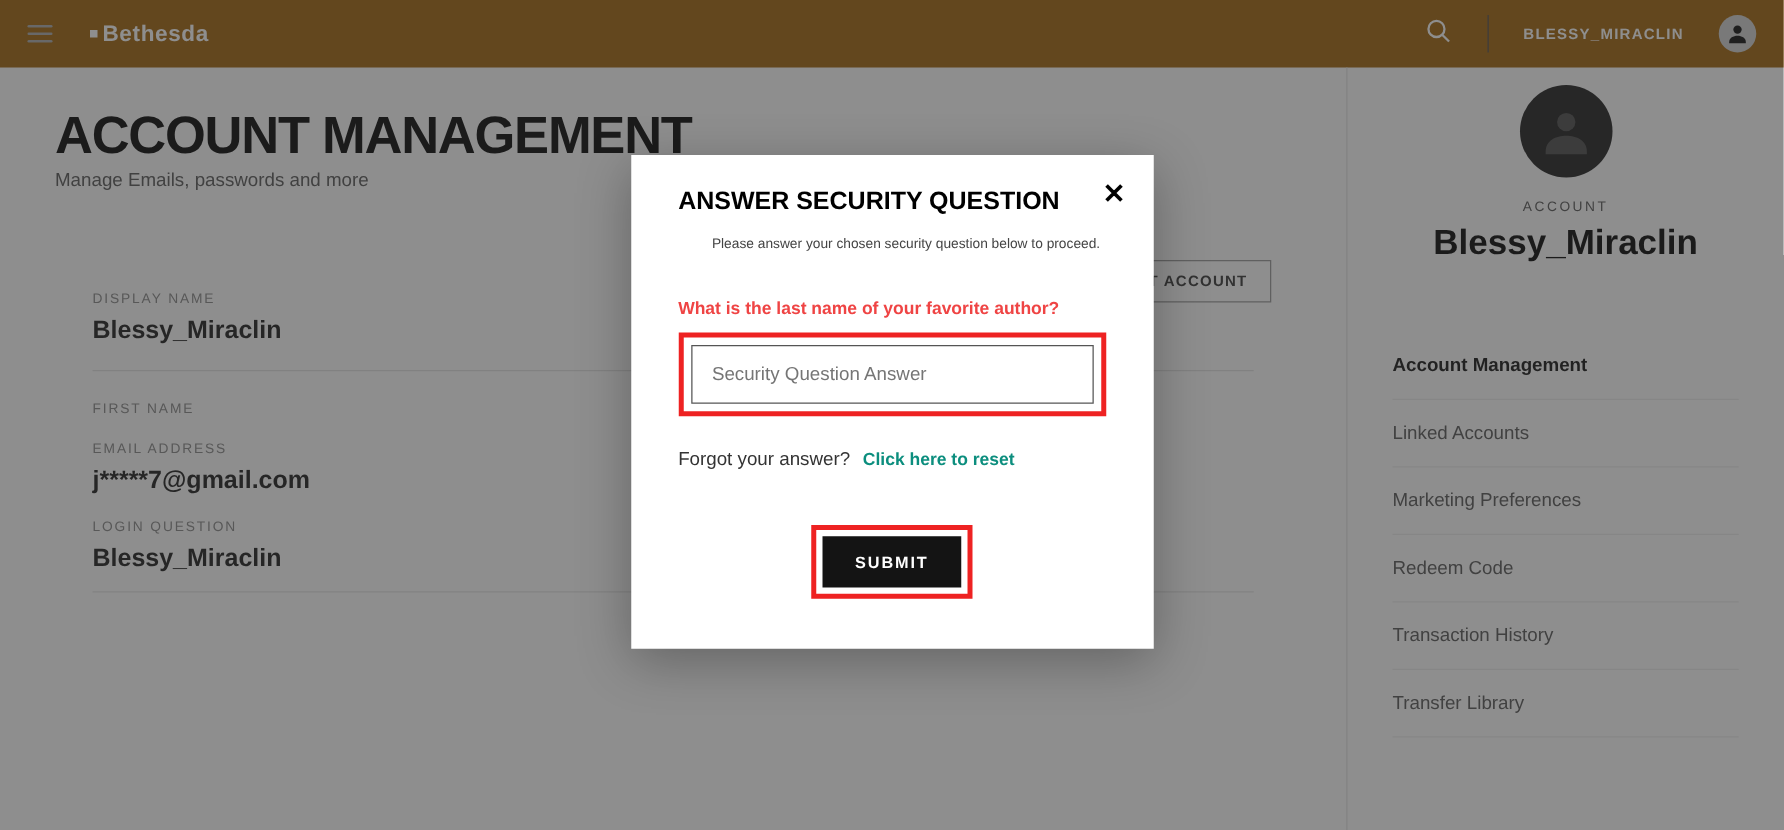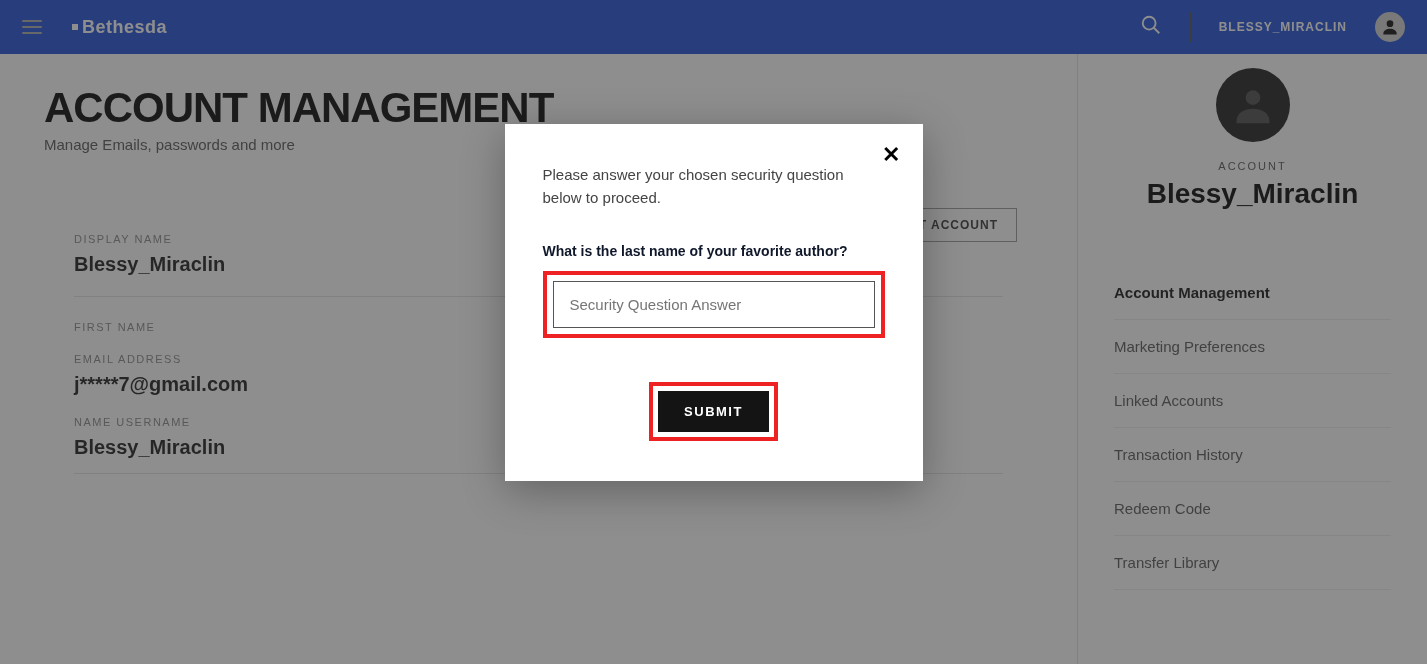--- a/index.html
+++ b/index.html
@@ -1,18 +1,18 @@
 <!DOCTYPE html>
 <html><head>
 <meta charset="utf-8">
 <style>
   * { box-sizing: border-box; margin: 0; padding: 0; }
   html, body { width: 1427px; height: 664px; font-family: Arial, Helvetica, sans-serif; overflow: hidden; background:#fff; }
   
-  .header { height: 54px; background:#1d4ed8; color:#fff; display:flex; align-items:center; padding:0 22px; justify-content:space-between; }
+  .header { height: 54px; background:#a16207; color:#fff; display:flex; align-items:center; padding:0 22px; justify-content:space-between; }
   .header-left { display:flex; align-items:center; gap:30px; }
   .hamburger { width:20px; height:14px; display:flex; flex-direction:column; justify-content:space-between; cursor:pointer; }
   .hamburger span { display:block; height:2px; background:#aaa; border-radius:1px; }
   .logo { font-weight:bold; font-size:18px; letter-spacing:0.5px; display:flex; align-items:center; }
   .logo::before { content:""; display:inline-block; width:6px; height:6px; background:#fff; margin-right:4px; }
   .header-right { display:flex; align-items:center; gap:28px; }
   .search-icon svg { width:22px; height:22px; stroke:#fff; fill:none; }
   .vdiv { width:1px; height:30px; background:#4a4a4a; }
   .username-top { font-size:12px; font-weight:bold; letter-spacing:1px; }
   .avatar-top { width:30px; height:30px; border-radius:50%; background:#d0d0d0; display:flex; align-items:center; justify-content:center; }
@@ -41,22 +41,22 @@
   .acct-name { text-align:center; font-family:'Arial Black', Arial, sans-serif; font-size:28px; font-weight:900; margin-top:6px; }
   .navlist { margin-top:56px; }
   .nav-item { padding:18px 0; border-bottom:1px solid #eee; font-size:15px; color:#555; cursor:pointer; }
   .nav-item.active { color:#111; font-weight:bold; }
 
   
   .overlay { position:absolute; inset:0; background:rgba(50,50,50,0.55); display:flex; align-items:flex-start; justify-content:center; padding-top:124px; }
   .modal { width:418px; background:#fff; padding:26px 38px 40px 38px; position:relative; box-shadow:0 10px 40px rgba(0,0,0,0.3); }
   .modal h2 { font-family:'Arial Black', Arial, sans-serif; font-size:20px; font-weight:900; letter-spacing:0px; }
   .modal .close { position:absolute; top:20px; right:22px; cursor:pointer; font-size:22px; line-height:1; font-weight:bold; }
-  .modal-desc { margin-top:14px; color:#444; font-size:15px; line-height:1.5; }
-  .question { margin-top:34px; font-size:14px; font-weight:bold; color:#0f172a; }
+  .modal-desc { margin-top:14px; color:#444; font-size:11px; line-height:1.5;margin-left:27px; }
+  .question { margin-top:34px; font-size:14px; font-weight:bold; color:#ef4444; }
   .hl-red { border:4px solid #e22; padding:6px; margin-top:12px; }
   .answer-input { width:100%; border:1px solid #555; padding:14px 16px; font-size:15px; color:#404040; outline:none; }
   .forgot { margin-top:26px; font-size:15px; color:#333; }
   .forgot a { color:#0c8e7e; font-weight:bold; text-decoration:none; margin-left:6px; font-size:14px; }
   .submit-wrap { margin:44px auto 0 auto; width:fit-content; border:4px solid #e22; padding:5px; }
   .submit-btn { background:#141414; color:#fff; border:none; padding:13px 26px; font-size:13px; font-weight:bold; letter-spacing:1.5px; cursor:pointer; }
 
   .root { position:relative; width:1427px; height:664px; }
 </style>
 </head>
@@ -105,21 +105,21 @@
         <hr class="hr">
         <div class="field-block">
           <div class="field-label">FIRST NAME</div>
         </div>
         <div class="field-block">
           <div class="field-label">EMAIL ADDRESS</div>
           <div class="field-value">j*****7@gmail.com</div>
         </div>
         <div class="two-col">
           <div class="col">
-            <div class="field-label">NAME USERNAME</div>
+            <div class="field-label">LOGIN QUESTION</div>
             <div class="field-value">Blessy_Miraclin</div>
           </div>
           <div class="col">
             <div class="field-label">PASSWORD</div>
             <div class="field-value">*************</div>
           </div>
         </div>
         <hr class="hr">
       </div>
     </div>
@@ -128,35 +128,40 @@
       <div class="avatar-big">
         <svg viewBox="0 0 24 24">
             <circle cx="12" cy="8" r="4"></circle>
             <path d="M3 21c0-5 4.5-7 9-7s9 2 9 7v1H3z"></path>
           </svg>
       </div>
       <div class="acct-label">ACCOUNT</div>
       <div class="acct-name">Blessy_Miraclin</div>
       <div class="navlist">
         <div class="nav-item active">Account Management</div>
+        <div class="nav-item">Linked Accounts</div>
         <div class="nav-item">Marketing Preferences</div>
-        <div class="nav-item">Linked Accounts</div>
+        <div class="nav-item">Redeem Code</div>
         <div class="nav-item">Transaction History</div>
-        <div class="nav-item">Redeem Code</div>
         <div class="nav-item">Transfer Library</div>
       </div>
     </div>
   </div>
 
   <div class="overlay">
     <div class="modal">
       <div class="close">✕</div>
+      <h2>ANSWER SECURITY QUESTION</h2>
       <div class="modal-desc">Please answer your chosen security question below to proceed.</div>
       <div class="question">What is the last name of your favorite author?</div>
       <div class="hl-red">
         <input class="answer-input" type="text" placeholder="Security Question Answer" style="">
+      </div>
+      <div class="forgot">
+        <span>Forgot your answer?</span>
+        <a href="#">Click here to reset</a>
       </div>
       <div class="submit-wrap">
         <button class="submit-btn">SUBMIT</button>
       </div>
     </div>
   </div>
 </div>
 
 </body></html>

